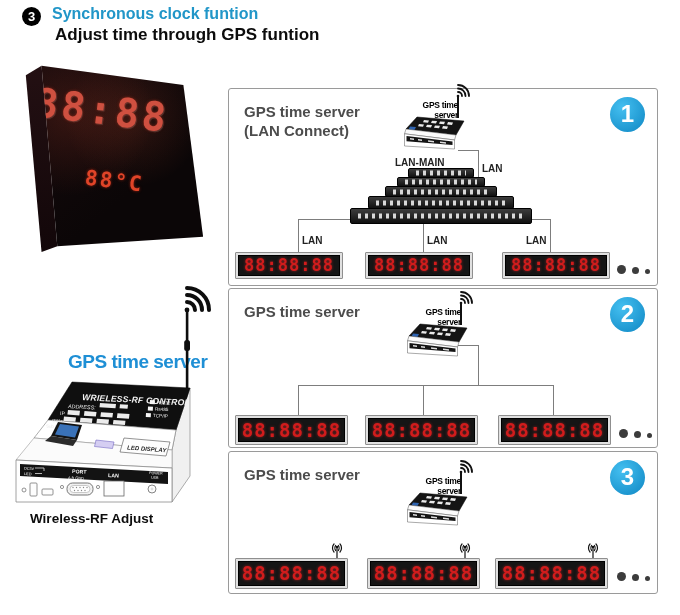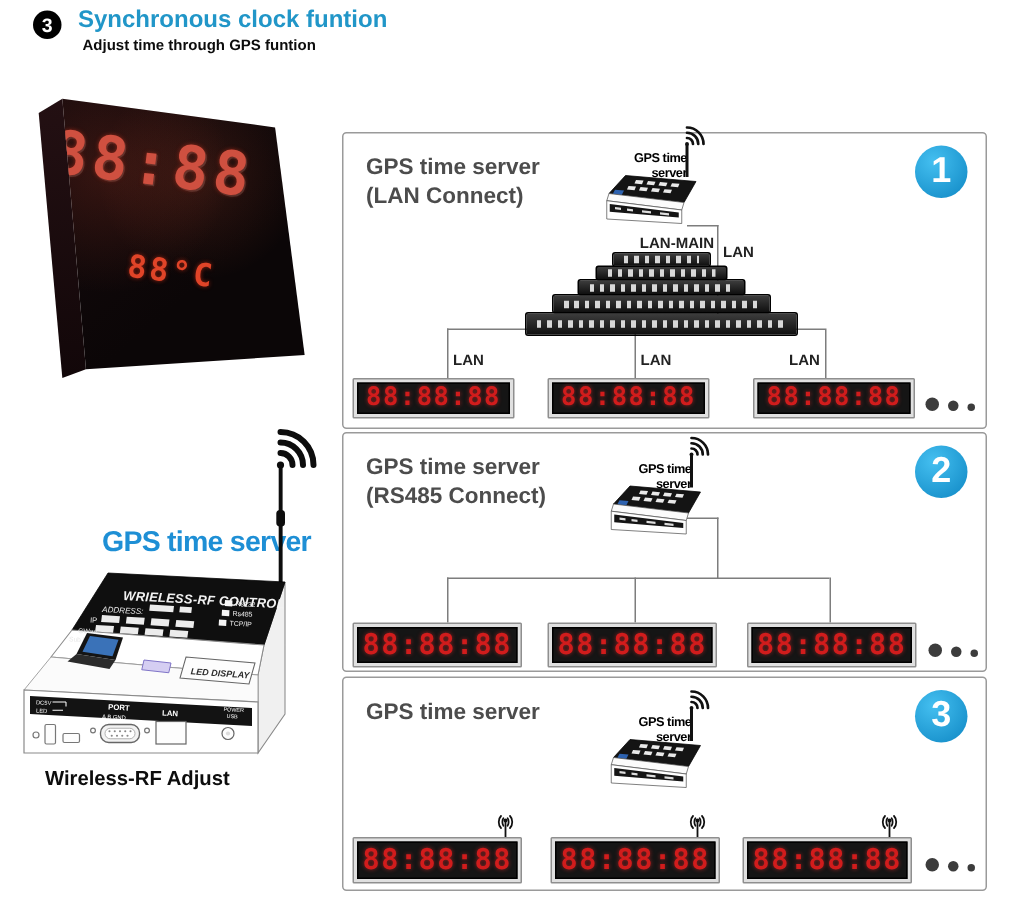--- a/index.html
+++ b/index.html
@@ -6,21 +6,21 @@
   body{
     width:680px;height:615px;position:relative;background:#fff;overflow:hidden;
     font-family:"Liberation Sans",sans-serif;color:#111;
   }
   .abs{position:absolute;}
 
   
   .hdr-badge{left:22px;top:7px;width:19px;height:19px;border-radius:50%;background:#000;
     color:#fff;font-weight:bold;font-size:13px;line-height:19px;text-align:center;}
   .hdr-title{left:52px;top:5px;font-size:16px;font-weight:bold;color:#2196c8;}
-  .hdr-sub{left:55px;top:25px;font-size:10px;font-weight:bold;color:#0c0c0c;}
+  .hdr-sub{left:55px;top:25px;font-size:17px;font-weight:bold;color:#0c0c0c;}
 
   
   .clock-photo{left:12px;top:60px;width:197px;height:192px;}
   .clock-side{position:absolute;inset:0;
     clip-path:polygon(7% 8%,15% 3%,23% 97%,15% 100%);
     background:linear-gradient(#241013,#120709);}
   .clock-face{position:absolute;inset:0;
     clip-path:polygon(15% 3%,87% 13%,97% 92%,23% 97%);
     background:
       radial-gradient(circle at 30% 28%,rgba(205,70,45,.20),transparent 42%),
@@ -246,21 +246,21 @@
       <polygon points="4.5,20 50.5,25.6 50.5,29 4.5,25.2" fill="#151515"></polygon>
       <g fill="#ddd">
         <polygon points="8,22 12,22.5 12,24 8,23.5"></polygon>
           <polygon points="16,23 20,23.5 20,25 16,24.5"></polygon>
         <polygon points="26,24.2 32,24.9 32,26.4 26,25.7"></polygon>
           <polygon points="38,25.5 44,26.2 44,27.7 38,27"></polygon>
       </g>
     </svg>
   </div>
 
-  <div class="small-label" style="left:177px;top:68px;width:70px;text-align:right;">LAN-MAIN</div>
+  <div class="small-label" style="left:166px;top:68px;width:70px;text-align:left;">LAN-MAIN</div>
 
   <div class="switch-stack">
     <div class="sw" style="width:66px;height:10px;">
         <div class="ports"></div>
       </div>
     <div class="sw" style="width:88px;height:10px;">
         <div class="ports"></div>
       </div>
     <div class="sw" style="width:112px;height:11px;">
         <div class="ports"></div>
@@ -291,21 +291,20 @@
   <div class="dots" style="left:388px;top:176px;">
       <i></i>
       <i></i>
       <i></i>
     </div>
 </div>
 
 <div class="panel" id="panel2">
   <div class="panel-title">
     <div>GPS time server</div>
-    <div>(RS485 Connect)</div>
   </div>
   <div class="badge-circle">2</div>
 
   <div class="l-line" style="left:229px;top:56px;width:20px;height:40px;"></div>
   <div class="h-line" style="left:69px;top:96px;width:255px;"></div>
   <div class="v-line" style="left:69px;top:96px;height:30px;"></div>
   <div class="v-line" style="left:194px;top:96px;height:30px;"></div>
   <div class="v-line" style="left:324px;top:96px;height:30px;"></div>
 
   <div class="gps-unit" style="left:172px;top:8px;">

